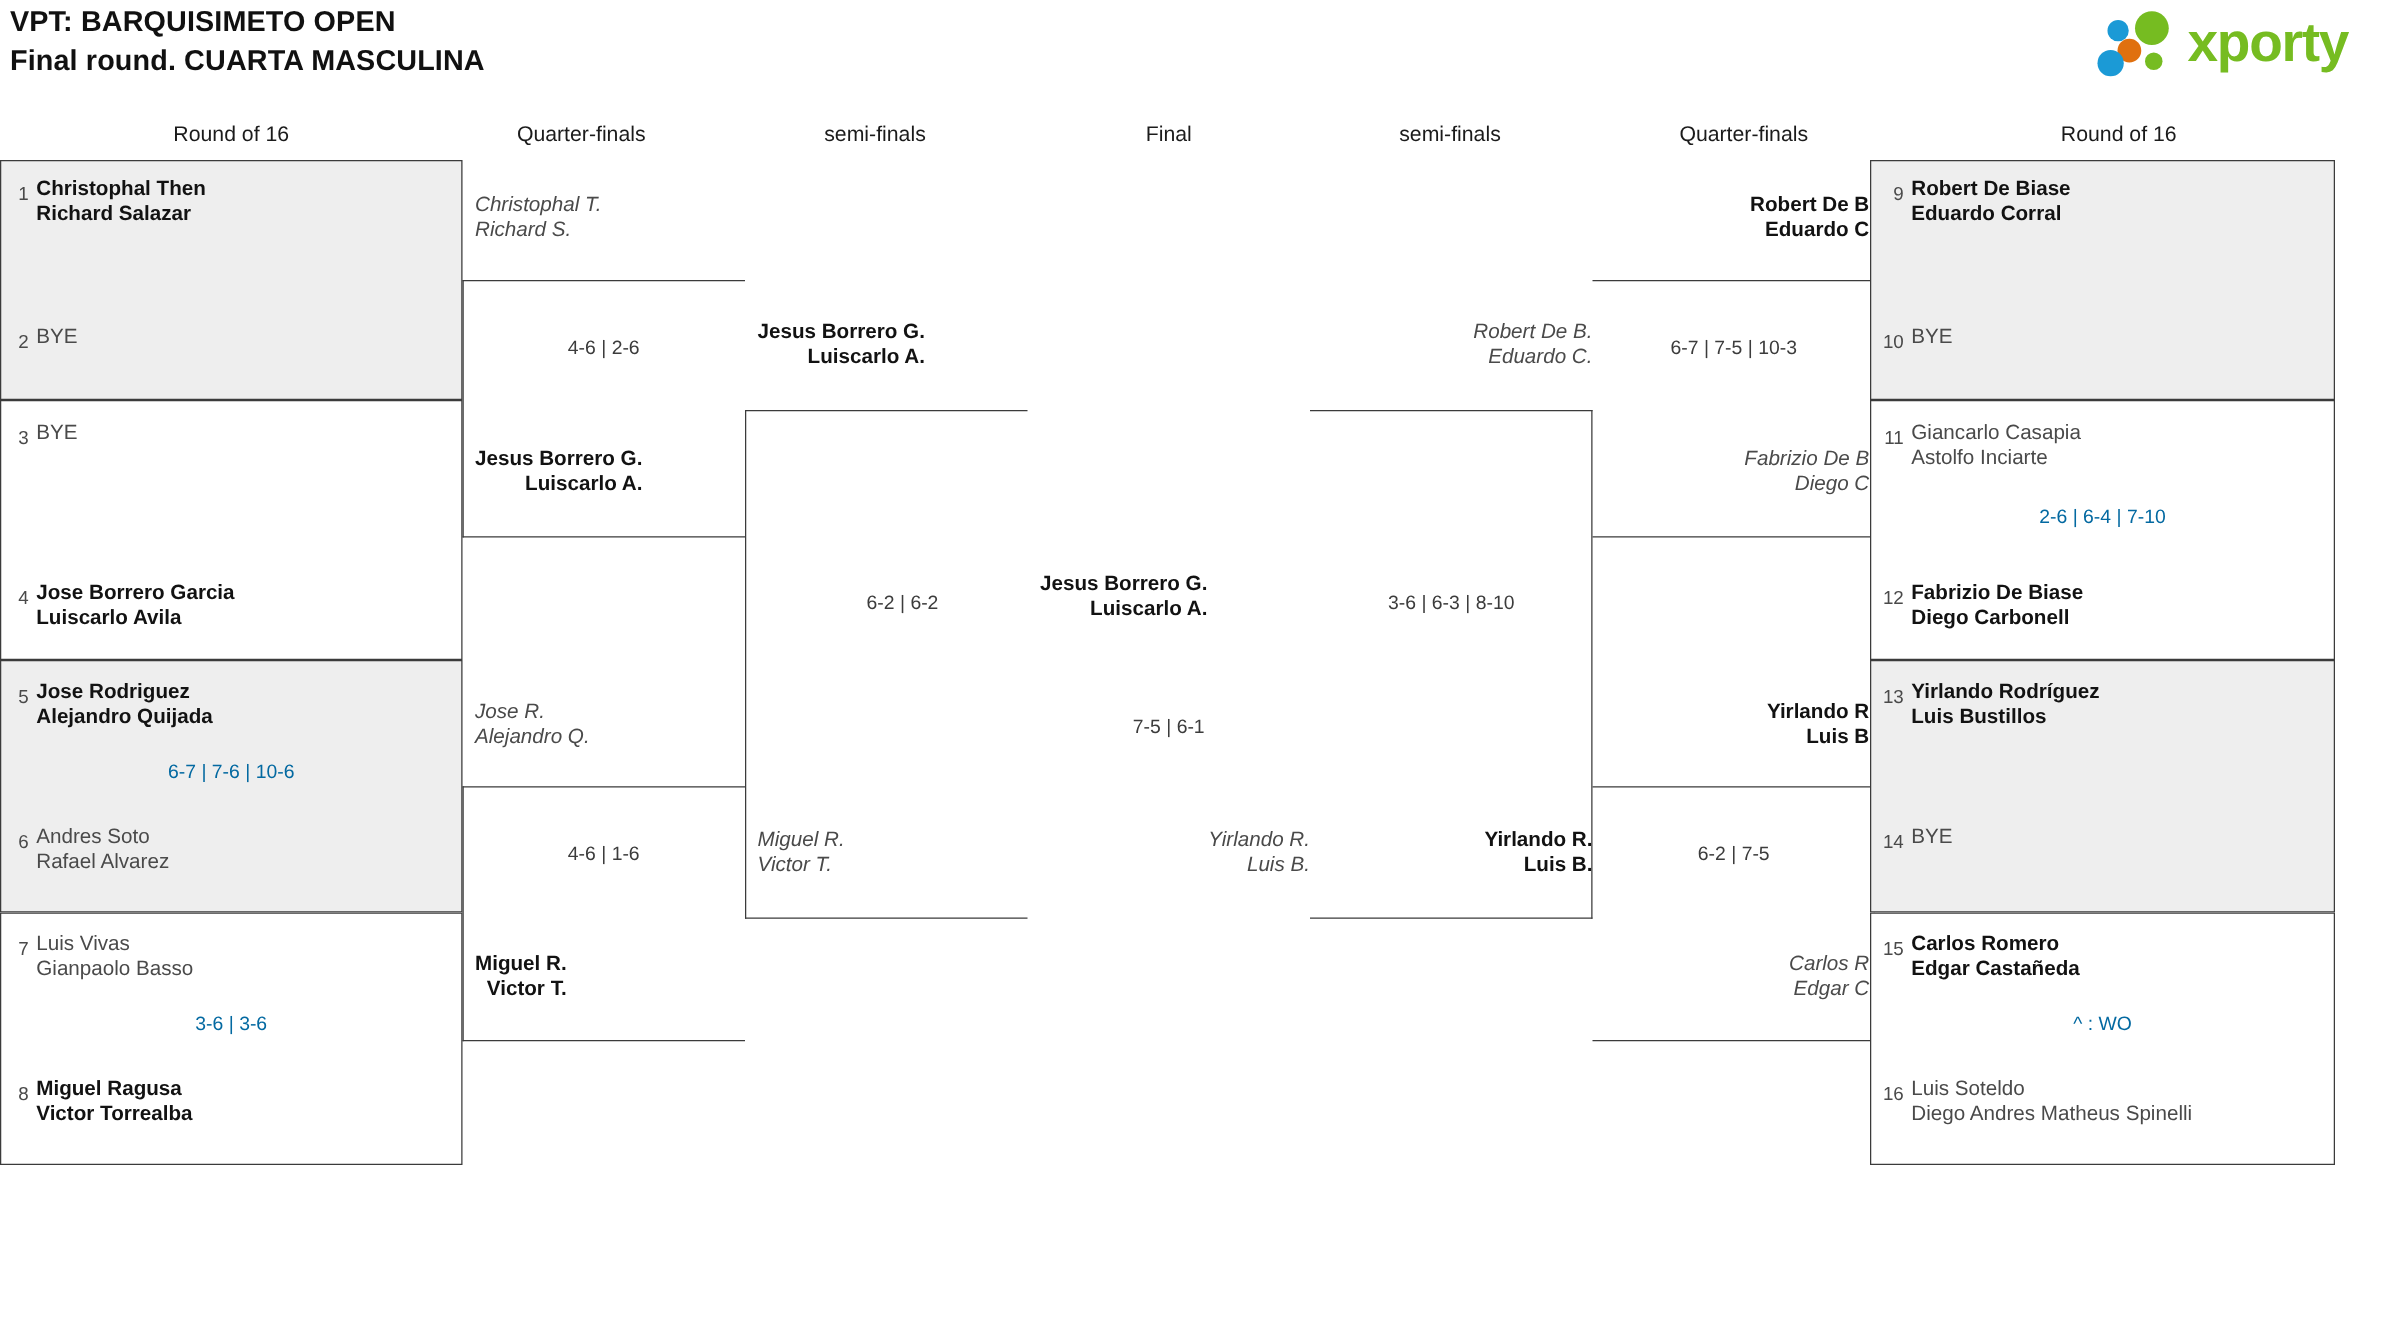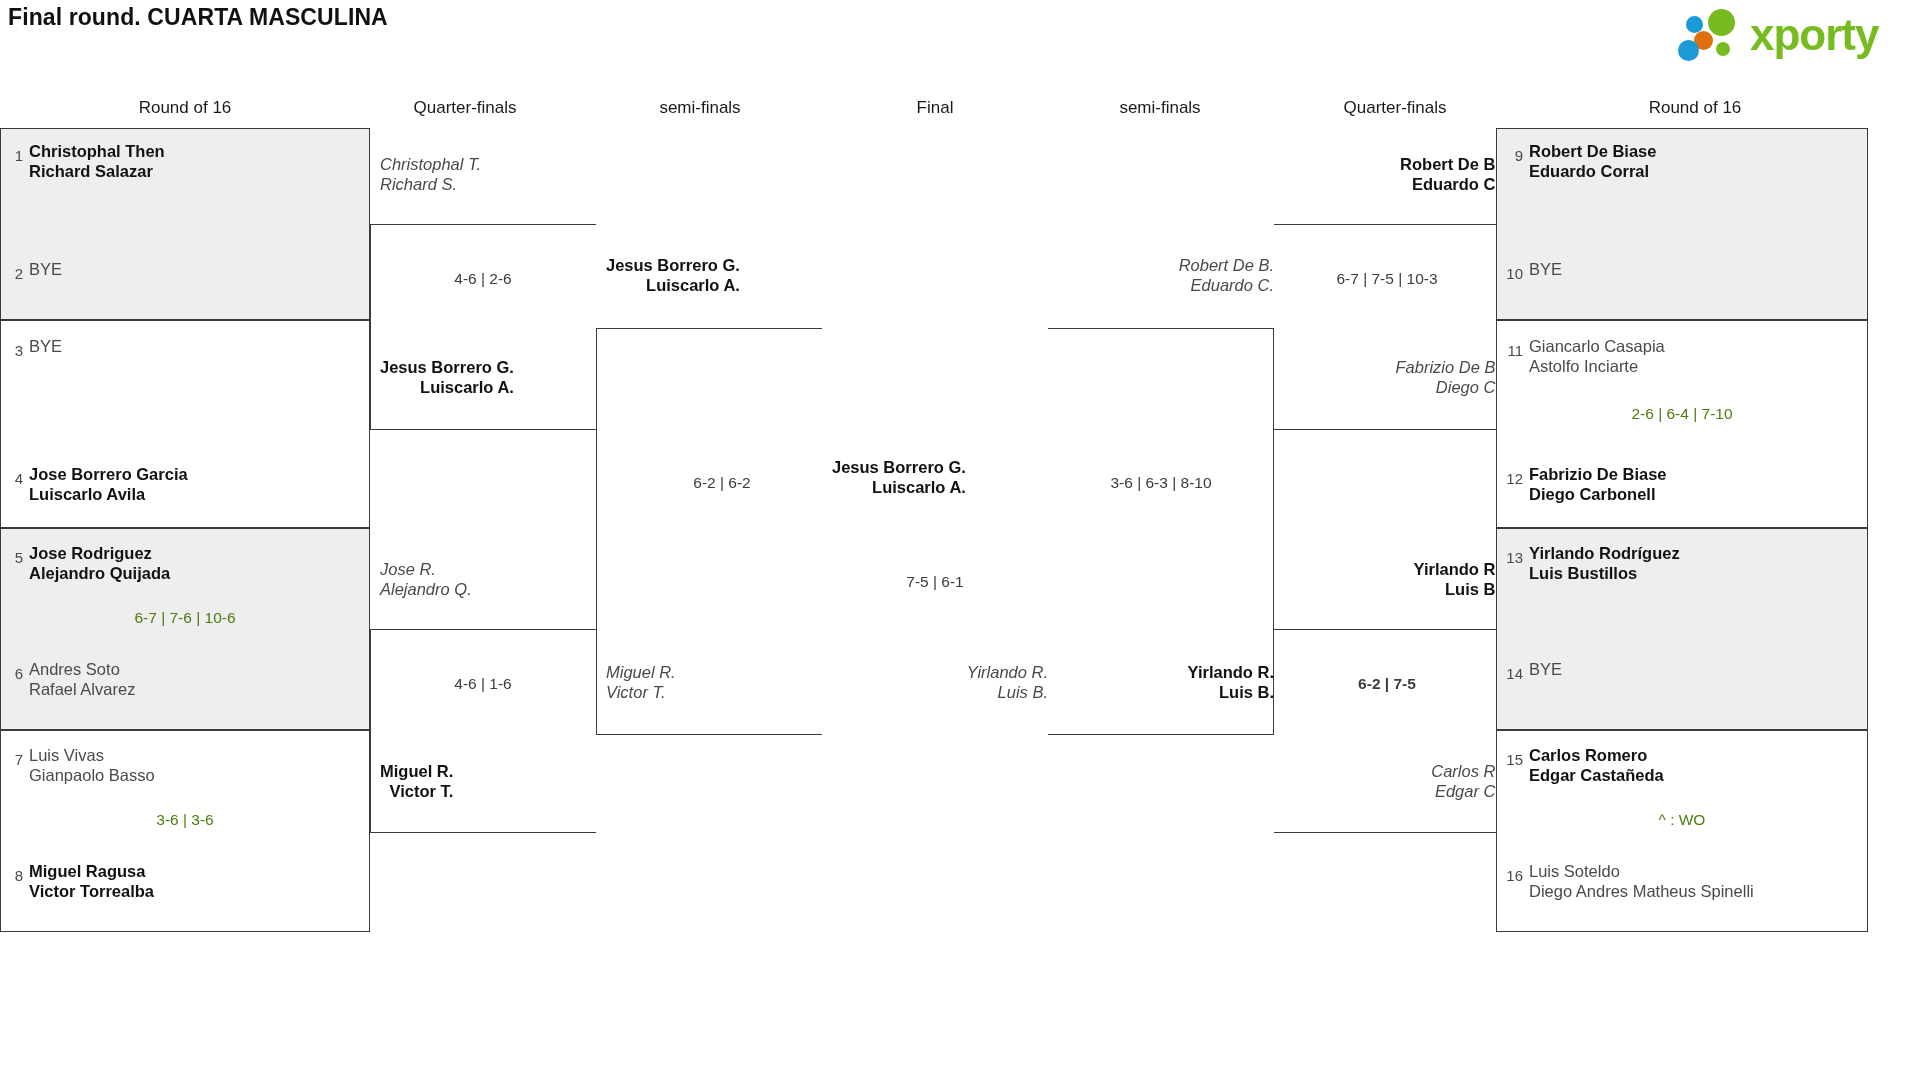--- a/index.html
+++ b/index.html
@@ -32,41 +32,42 @@
   .r16{border:1px solid #3b3b3b;background:#ffffff;}
   .r16.alt{background:#eeeeee;}
 
   .seed{
     position:absolute;font-size:15px;color:#4a4a4a;width:26px;text-align:right;
   }
   .names{position:absolute;font-size:16.5px;line-height:19.5px;}
   .names.win{font-weight:700;color:#121212;}
   .names.lose{font-weight:400;color:#4a4a4a;}
   .score{
-    position:absolute;font-size:15.5px;color:#4d7c0f;text-align:center;width:100%;
+    position:absolute;font-size:15.5px;color:#0369a1;text-align:center;width:100%;
     left:0;
   }
 
   
   .frame{position:absolute;box-sizing:border-box;border:1px solid #3b3b3b;background:transparent;}
   .frame.nr{border-right:none;}
   .frame.nl{border-left:none;}
 
   .lbl{position:absolute;font-size:16.5px;line-height:19.5px;}
   .lbl.win{font-weight:700;color:#121212;text-align:right;}
   .lbl.lose{font-weight:400;color:#4a4a4a;font-style:italic;}
   .lbl.right{text-align:right;}
   .sc{position:absolute;font-size:15.5px;color:#3c3c3c;text-align:center;}
 </style>
 </head>
 <body>
 
 <div class="root">
 
   <div class="title-block">
+    <div class="title-line">VPT: BARQUISIMETO OPEN</div>
     <div class="title-line">Final round. CUARTA MASCULINA</div>
   </div>
 
   <div class="logo">
     <div class="logo-mark">
       <span class="dot" style="left:8px;top:8px;width:17px;height:17px;background:#1b9ad6;"></span>
       <span class="dot" style="left:30px;top:1px;width:27px;height:27px;background:#76bc21;"></span>
       <span class="dot" style="left:16px;top:23px;width:19px;height:19px;background:#e0700f;"></span>
       <span class="dot" style="left:0px;top:32px;width:21px;height:21px;background:#1b9ad6;"></span>
       <span class="dot" style="left:38px;top:34px;width:14px;height:14px;background:#76bc21;"></span>
@@ -201,21 +202,21 @@
   <div class="lbl lose right" style="left:1274px;top:358px;width:226px;">
     <div>Fabrizio De B.</div>
     <div>Diego C.</div>
   </div>
 
   <div class="lbl win right" style="left:1274px;top:560px;width:226px;">
     <div>Yirlando R.</div>
     <div>Luis B.</div>
   </div>
   <div class="frame nl" style="left:1274px;top:629px;width:226px;height:204px;"></div>
-  <div class="sc" style="left:1274px;top:675px;width:226px;font-weight:bold;">6-2 | 7-5</div>
+  <div class="sc" style="left:1274px;top:675px;width:226px;">6-2 | 7-5</div>
   <div class="lbl lose right" style="left:1274px;top:762px;width:226px;">
     <div>Carlos R.</div>
     <div>Edgar C.</div>
   </div>
 
   <div class="cell r16 alt" style="left:1496px;top:128px;width:372px;height:192px;">
     <div class="seed" style="left:0px;top:18px;">9</div>
     <div class="names win" style="left:32px;top:13px;">
       <div>Robert De Biase</div>
       <div>Eduardo Corral</div>

